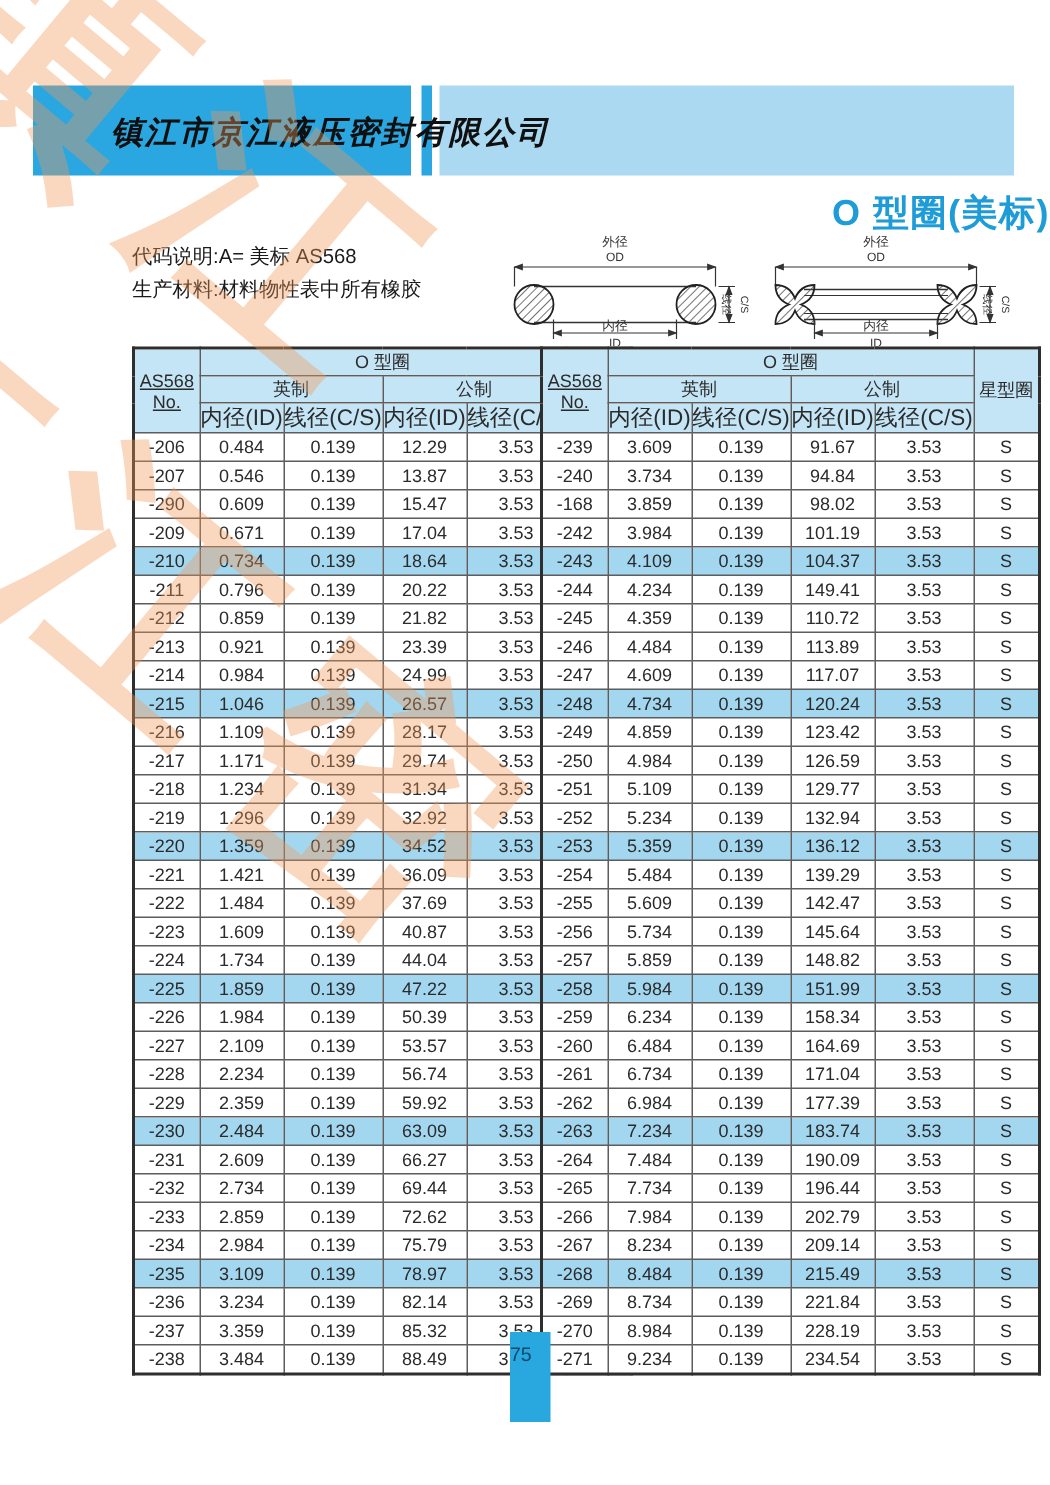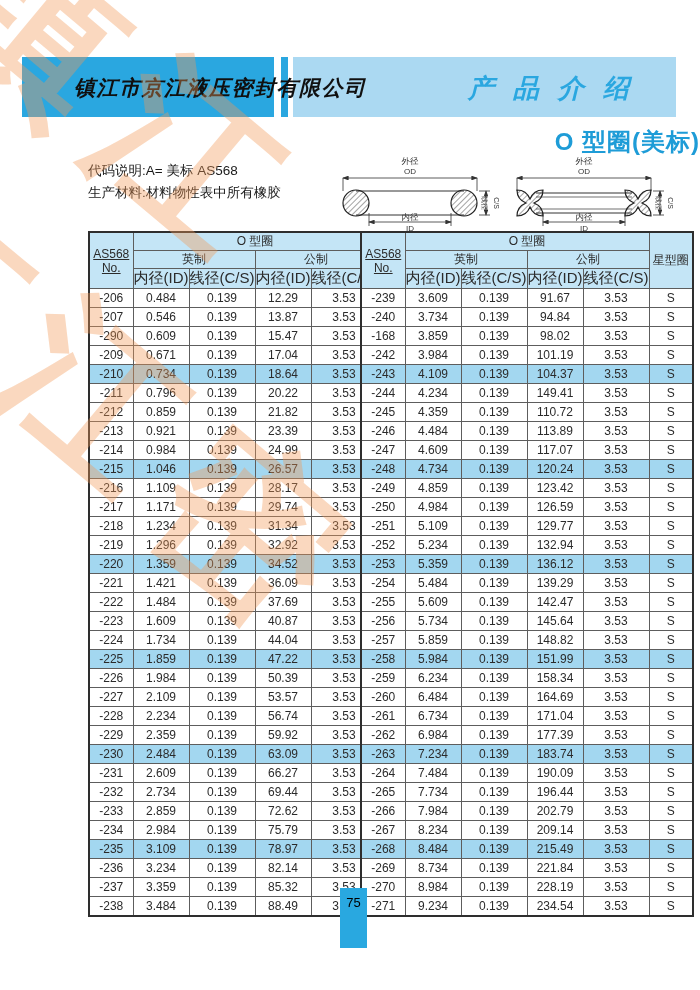--- a/index.html
+++ b/index.html
@@ -41,33 +41,32 @@
 
   
   .watermark{position:absolute;left:0;top:0;width:700px;height:990px;pointer-events:none;z-index:5;}
   .wm{position:absolute;font-family:"DejaVu Serif",serif;font-weight:bold;
       color:rgba(243,153,88,0.38);transform-origin:top left;}
   .wm1{left:-55px;top:120px;font-size:175px;letter-spacing:28px;transform:rotate(40deg);}
   .wm2{left:40px;top:-120px;font-size:175px;letter-spacing:28px;transform:rotate(40deg);}
 
   
   .page-num{position:absolute;left:340px;top:888px;width:27px;height:60px;background:#29a8e0;
-            color:#000000;font-size:13px;text-align:center;padding-top:7px;box-sizing:border-box;}
+            color:#0c4a6e;font-size:13px;padding-top:7px;box-sizing:border-box;}
 </style>
 </head>
 <body>
 
 <div class="page">
 
   <div class="banner">
     <div class="banner-left"></div>
     <div class="banner-stripe"></div>
     <div class="banner-right"></div>
     <div class="company">镇江市京江液压密封有限公司</div>
-    <div class="section-title">产品介绍</div>
   </div>
 
   <div class="page-title">O 型圈(美标)</div>
 
   <div class="info">
     <div>代码说明:A= 美标 AS568</div>
     <div>生产材料:材料物性表中所有橡胶</div>
   </div>
 
   <div class="diagrams">

